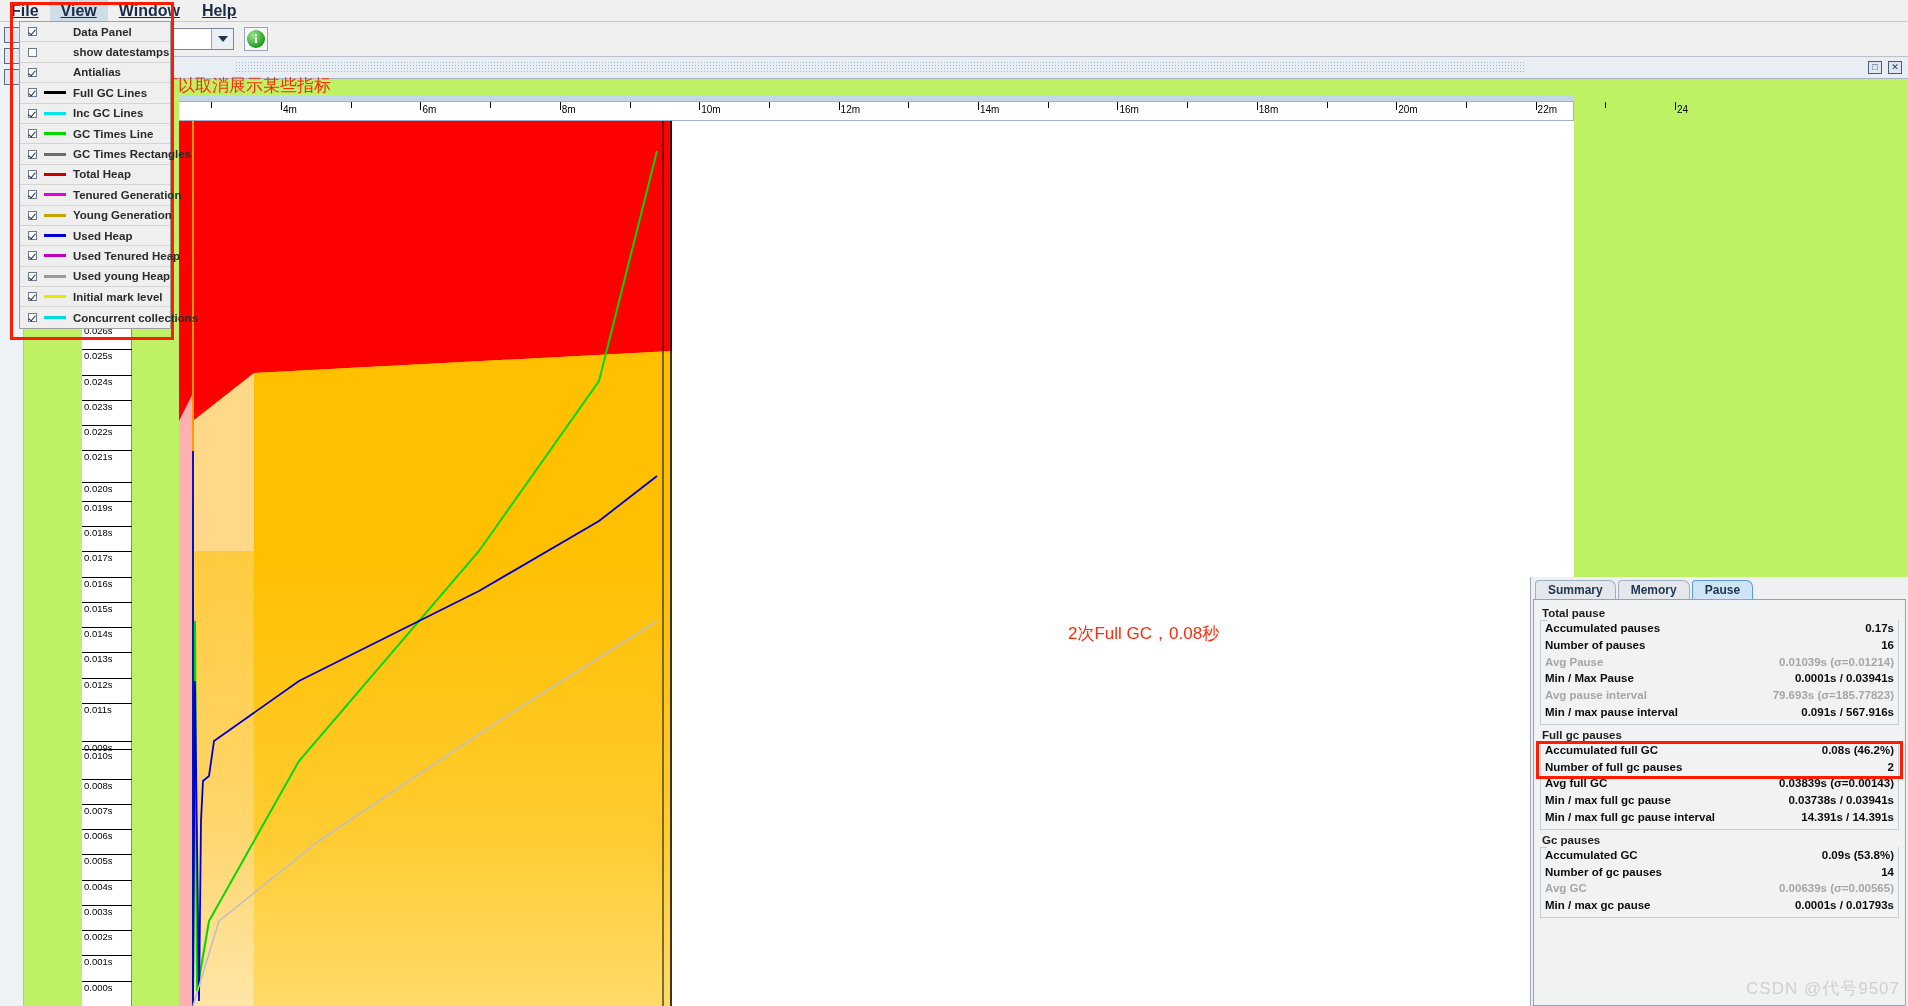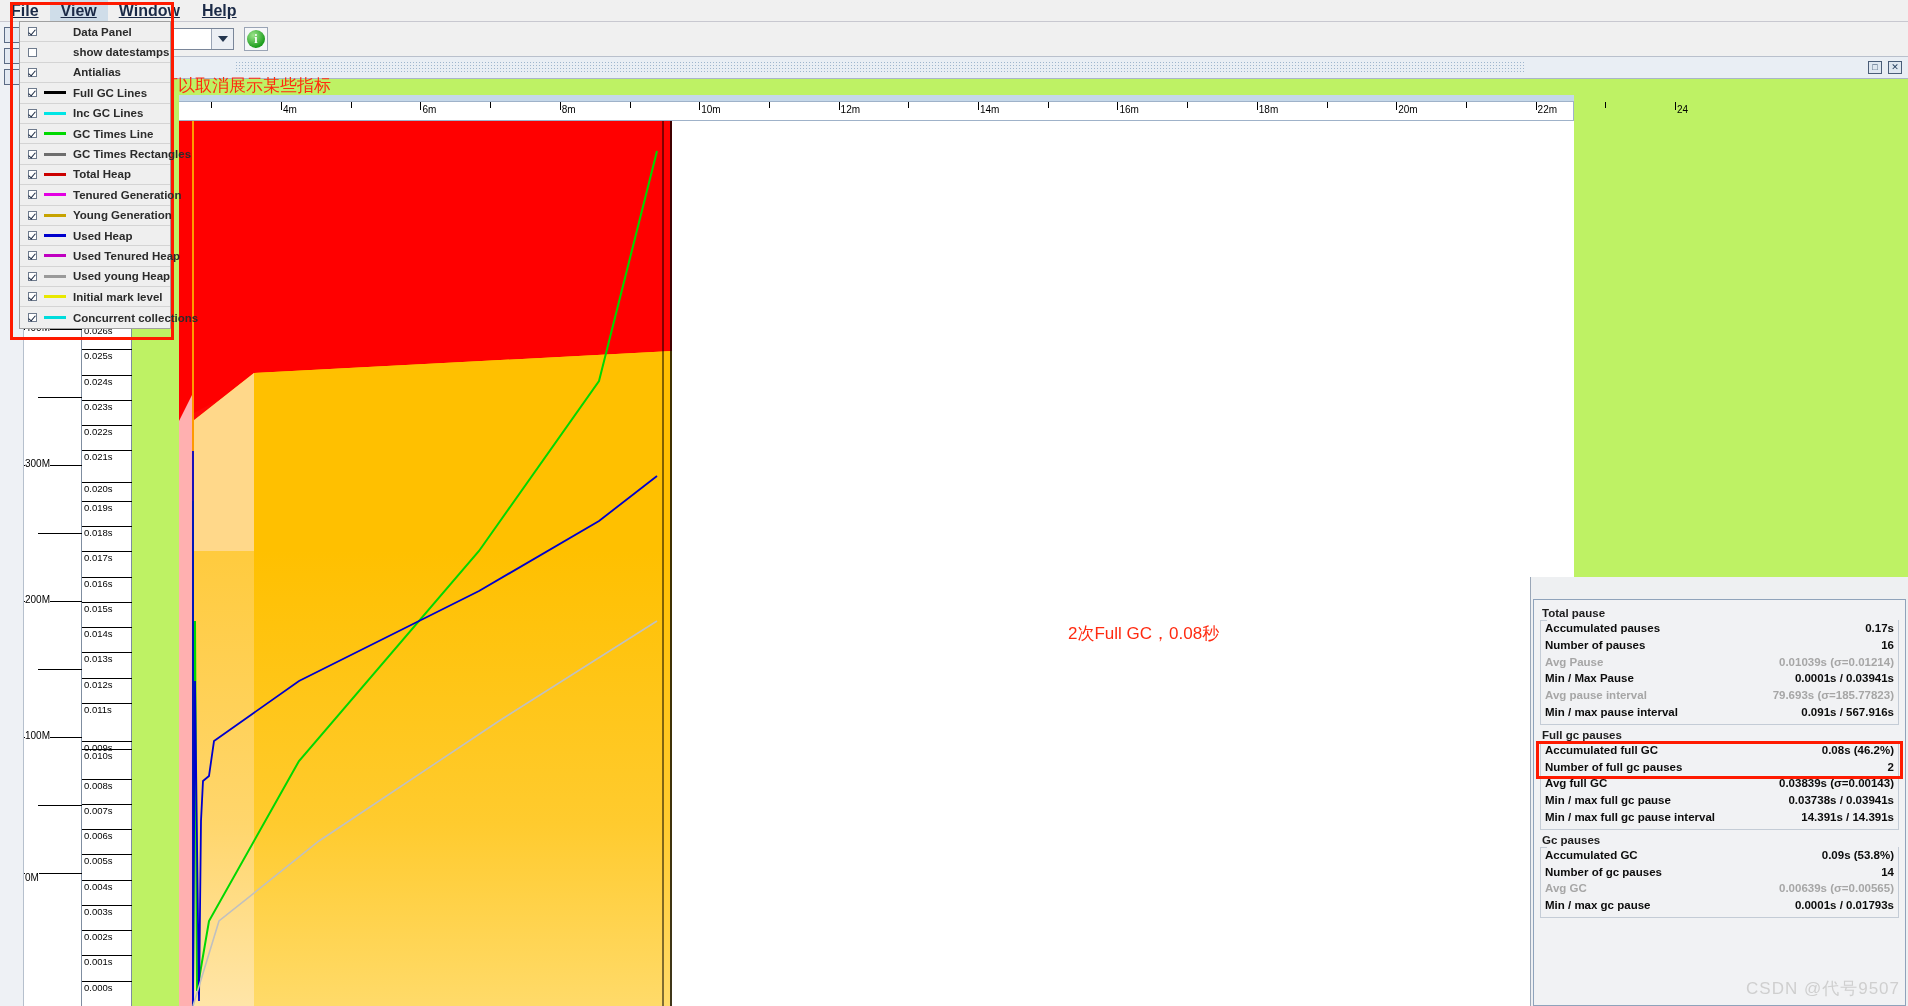--- a/index.html
+++ b/index.html
@@ -293,41 +293,20 @@
       <polyline points="14,885 16,500 18,870 30,800 120,640 300,430 420,260 478,30" fill="none" stroke="#00d800" stroke-width="2"></polyline>
       <polyline points="14,380 14,885" fill="none" stroke="#00d800" stroke-width="2"></polyline>
 
       <polyline points="14,880 16,560 20,880 22,700 24,660 30,655 35,620 120,560 300,470 420,400 478,355" fill="none" stroke="#0000cc" stroke-width="1.8"></polyline>
       <polyline points="14,330 14,885" fill="none" stroke="#0000cc" stroke-width="1.8"></polyline>
 
       <polyline points="14,885 40,800 140,720 320,600 478,500" fill="none" stroke="#c0c0c0" stroke-width="1.6"></polyline>
     </svg>
   </div>
 
-  <div id="memaxis">
-    <div class="mem-major" style="top:0px">
-        <span class="mem-lbl" style="top:-8px">400M</span>
-      </div>
-    <div class="mem-minor" style="top:68px"></div>
-    <div class="mem-major" style="top:136px">
-        <span class="mem-lbl" style="top:-8px">300M</span>
-      </div>
-    <div class="mem-minor" style="top:204px"></div>
-    <div class="mem-major" style="top:272px">
-        <span class="mem-lbl" style="top:-8px">200M</span>
-      </div>
-    <div class="mem-minor" style="top:340px"></div>
-    <div class="mem-major" style="top:408px">
-        <span class="mem-lbl" style="top:-8px">100M</span>
-      </div>
-    <div class="mem-minor" style="top:476px"></div>
-    <div class="mem-major" style="top:544px">
-        <span class="mem-lbl" style="top:-2px">0M</span>
-      </div>
-  </div>
   <div style="position:absolute;left:0;top:142px;width:58px;border-top:1px solid #000;">
     <span style="position:absolute;left:1px;top:-8px;font-size:10px;background:#fff;">500M</span>
   </div>
 
   <div id="secaxis">
       <div class="sec-row" style="top: 0px; height: 25.2593px;">0.026s</div>
       <div class="sec-row" style="top: 25.2593px; height: 25.2593px;">0.025s</div>
       <div class="sec-row" style="top: 50.5185px; height: 25.2593px;">0.024s</div>
       <div class="sec-row" style="top: 75.7778px; height: 25.2593px;">0.023s</div>
       <div class="sec-row" style="top: 101.037px; height: 25.2593px;">0.022s</div>
@@ -430,20 +409,25 @@
       <span class="lbl">Initial mark level</span>
     </div>
     <div class="mi">
       <span class="cb on"></span>
       <span class="swatch" style="border-top-color: rgb(0, 220, 220);"></span>
       <span class="lbl">Concurrent collections</span>
     </div>
   </div>
 
 <div id="statpanel">
+  <div id="tabrow">
+      <div class="stab">Summary</div>
+      <div class="stab">Memory</div>
+      <div class="stab sel">Pause</div>
+    </div>
   <div id="statbody">
       <div class="grp-title">Total pause</div>
       <div class="grp" style="position: relative;">
         <div class="srow">
           <span>Accumulated pauses</span>
           <span>0.17s</span>
         </div>
         <div class="srow">
           <span>Number of pauses</span>
           <span>16</span>

